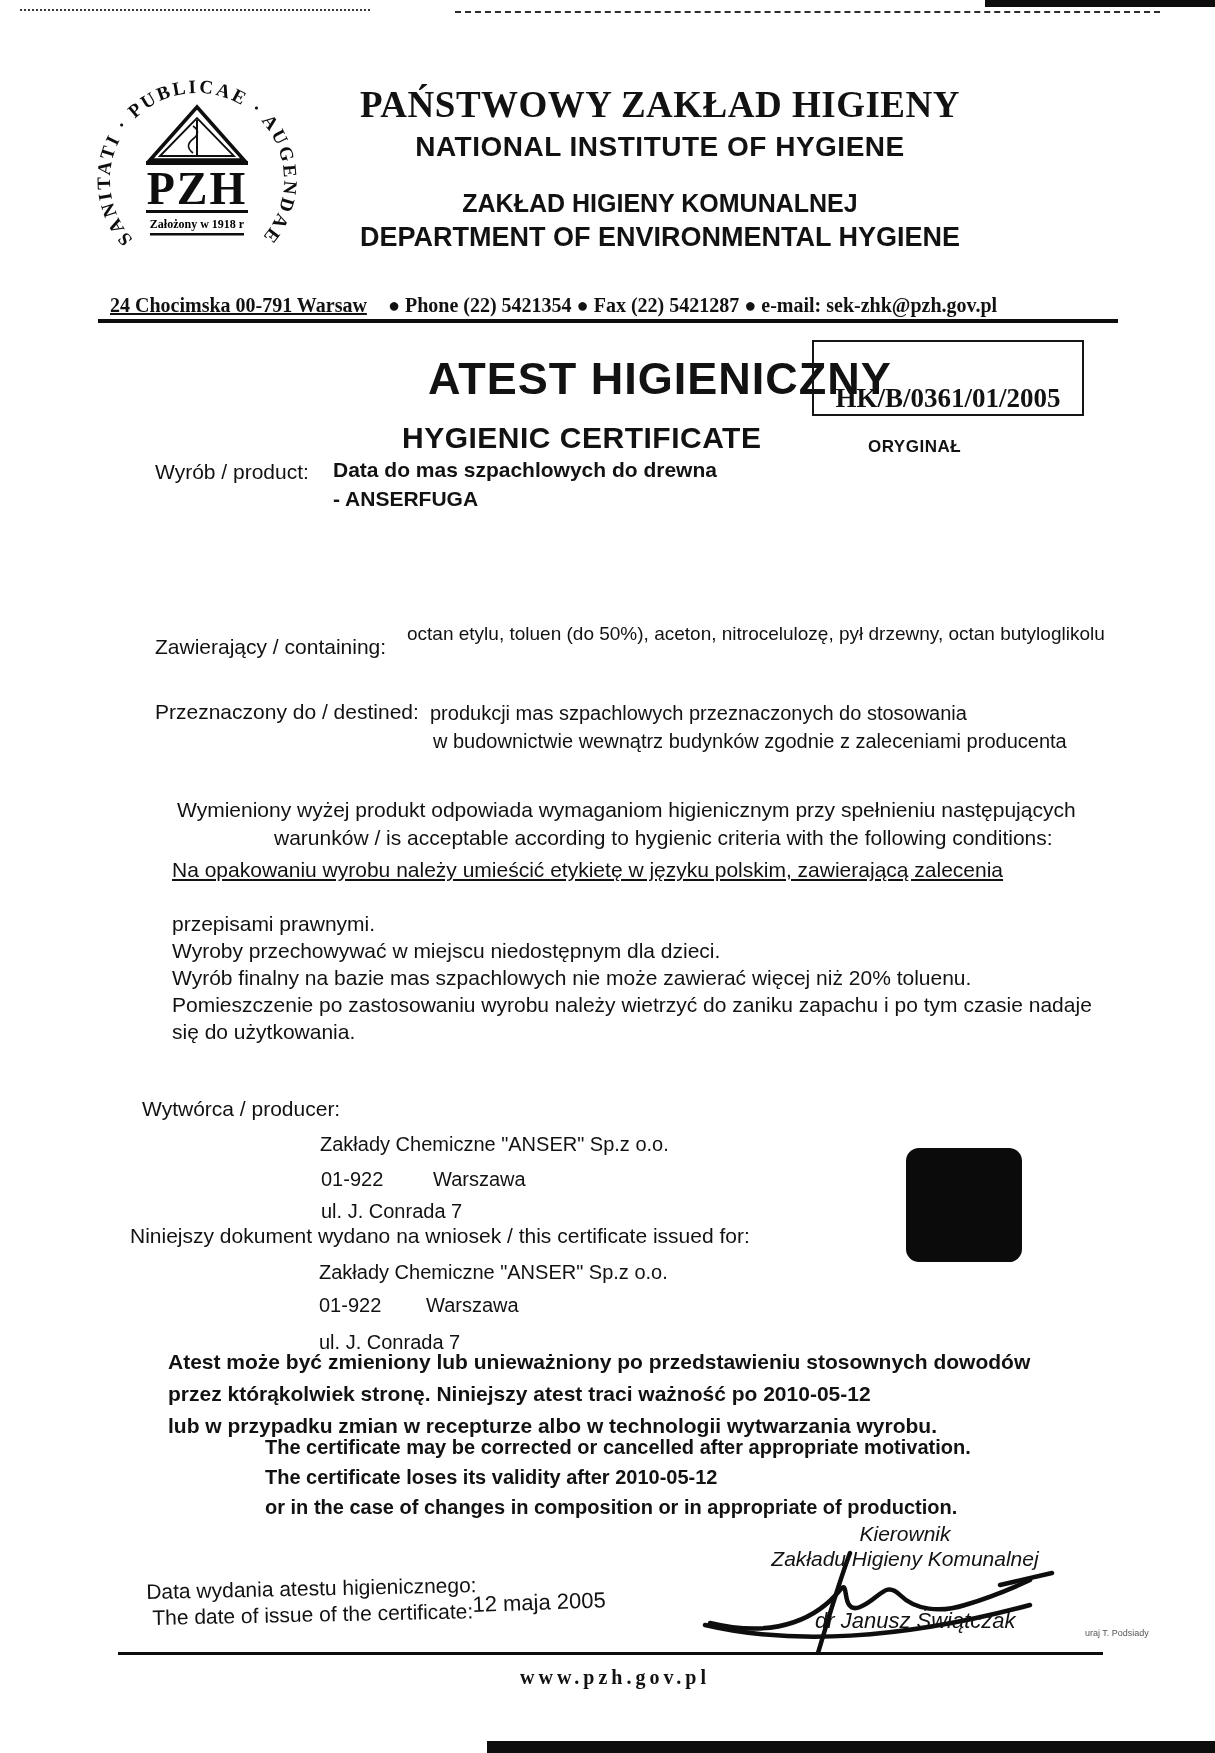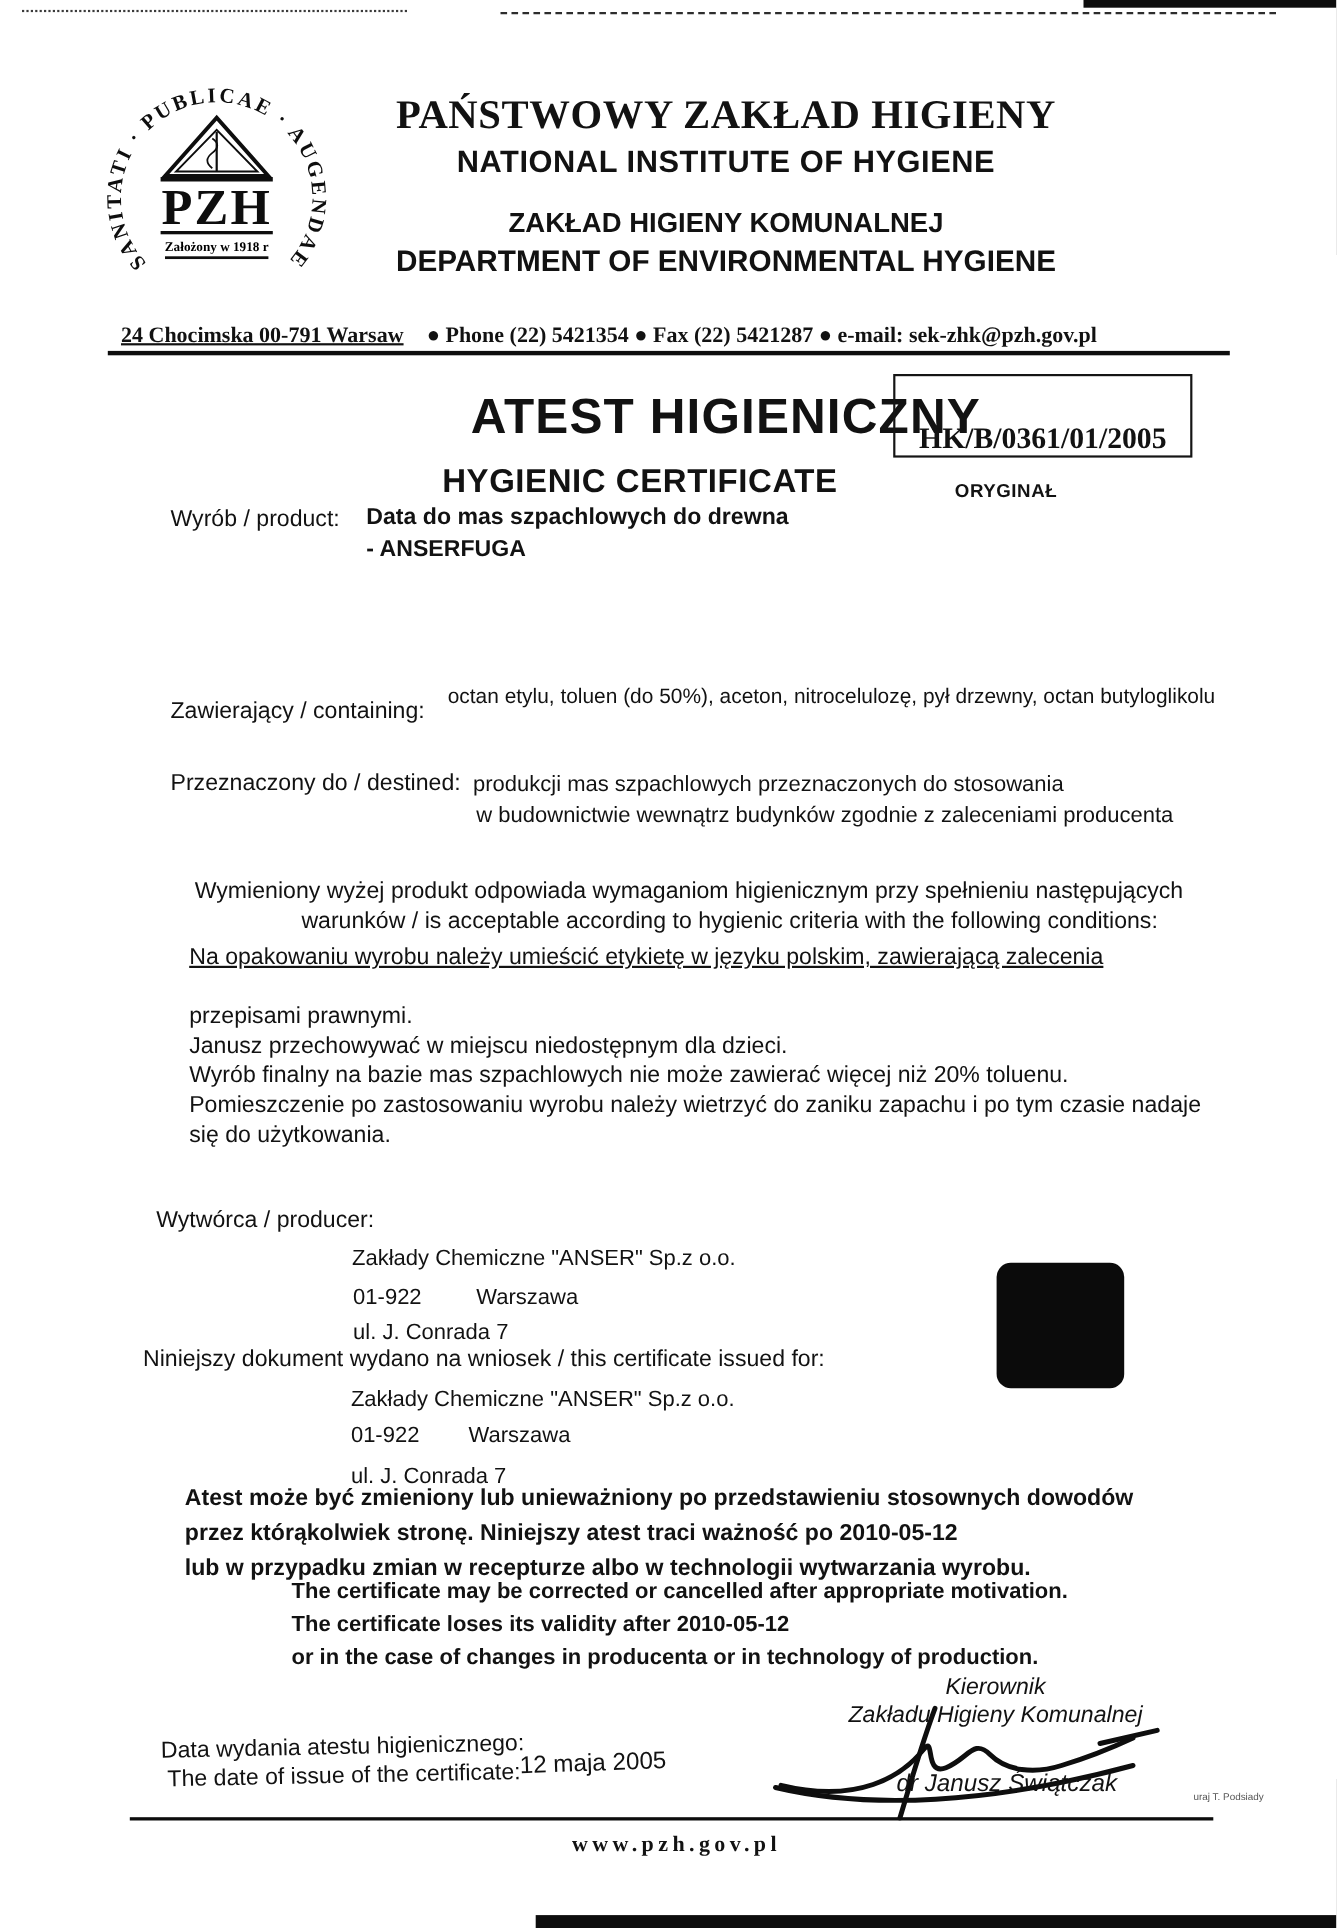--- a/index.html
+++ b/index.html
@@ -71,21 +71,21 @@
   <div class="t" style="left:407px;top:623px;font-size:19px;">octan etylu, toluen (do 50%), aceton, nitrocelulozę, pył drzewny, octan butyloglikolu</div>
 
   <div class="t" style="left:155px;top:700px;font-size:21px;">Przeznaczony do / destined:</div>
   <div class="t" style="left:430px;top:702px;font-size:20px;">produkcji mas szpachlowych przeznaczonych do stosowania</div>
   <div class="t" style="left:433px;top:730px;font-size:20px;">w budownictwie wewnątrz budynków zgodnie z zaleceniami producenta</div>
 
   <div class="t" style="left:177px;top:798px;font-size:21px;">Wymieniony wyżej produkt odpowiada wymaganiom higienicznym przy spełnieniu następujących</div>
   <div class="t" style="left:274px;top:826px;font-size:21px;">warunków / is acceptable according to hygienic criteria with the following conditions:</div>
   <div class="t" style="left:172px;top:858px;font-size:21px;text-decoration:underline;">Na opakowaniu wyrobu należy umieścić etykietę w języku polskim, zawierającą zalecenia</div>
   <div class="t" style="left:172px;top:912px;font-size:21px;">przepisami prawnymi.</div>
-  <div class="t" style="left:172px;top:939px;font-size:21px;">Janusz przechowywać w miejscu niedostępnym  dla dzieci.</div>
+  <div class="t" style="left:172px;top:939px;font-size:21px;">Wyroby przechowywać w miejscu niedostępnym  dla dzieci.</div>
   <div class="t" style="left:172px;top:966px;font-size:21px;">Wyrób finalny na bazie mas szpachlowych nie może zawierać więcej niż 20% toluenu.</div>
   <div class="t" style="left:172px;top:993px;font-size:21px;">Pomieszczenie po zastosowaniu wyrobu należy wietrzyć do zaniku zapachu i po tym czasie nadaje</div>
   <div class="t" style="left:172px;top:1020px;font-size:21px;">się do użytkowania.</div>
 
   <div class="t" style="left:142px;top:1097px;font-size:21px;">Wytwórca / producer:</div>
   <div class="t" style="left:320px;top:1133px;font-size:20px;">Zakłady Chemiczne "ANSER" Sp.z o.o.</div>
   <div class="t" style="left:321px;top:1168px;font-size:20px;">01-922</div>
   <div class="t" style="left:433px;top:1168px;font-size:20px;">Warszawa</div>
   <div class="t" style="left:321px;top:1200px;font-size:20px;">ul. J. Conrada 7</div>
 
@@ -96,21 +96,21 @@
   <div class="t" style="left:319px;top:1294px;font-size:20px;">01-922</div>
   <div class="t" style="left:426px;top:1294px;font-size:20px;">Warszawa</div>
   <div class="t" style="left:319px;top:1331px;font-size:20px;">ul. J. Conrada 7</div>
 
   <div class="t b" style="left:168px;top:1350px;font-size:21px;text-align:center;">Atest może być zmieniony lub unieważniony po przedstawieniu stosownych dowodów</div>
   <div class="t b" style="left:168px;top:1382px;font-size:21px;">przez którąkolwiek  stronę. Niniejszy atest traci ważność po 2010-05-12</div>
   <div class="t b" style="left:168px;top:1414px;font-size:21px;">lub w przypadku zmian w recepturze albo w technologii wytwarzania wyrobu.</div>
 
   <div class="t b" style="left:265px;top:1436px;font-size:20px;">The certificate may be corrected or cancelled after appropriate motivation.</div>
   <div class="t b" style="left:265px;top:1466px;font-size:20px;">The certificate loses its validity after 2010-05-12</div>
-  <div class="t b" style="left:265px;top:1496px;font-size:20px;">or in the case of changes in producenta or in technology of production.</div>
+  <div class="t b" style="left:265px;top:1496px;font-size:20px;">or in the case of changes in composition or in appropriate of production.</div>
 
   <div class="t i ctr" style="left:740px;top:1522px;width:330px;font-size:21px;">Kierownik</div>
   <div class="t i ctr" style="left:740px;top:1547px;width:330px;font-size:21px;">Zakładu Higieny Komunalnej</div>
 
   <svg style="position:absolute;left:700px;top:1545px;" width="360" height="110" viewBox="0 0 360 110">
     <g fill="none" stroke="#0e0e0e" stroke-width="4.5" stroke-linecap="round">
       <path d="M 5 80 C 90 100 200 95 330 60"></path>
       <path d="M 10 78 C 80 95 120 70 140 45 C 150 32 140 70 160 62 C 180 54 185 35 200 50 C 215 65 240 68 265 60 C 295 51 315 42 330 35"></path>
       <path d="M 118 108 C 128 75 138 40 150 8"></path>
       <path d="M 300 40 L 352 28"></path>

